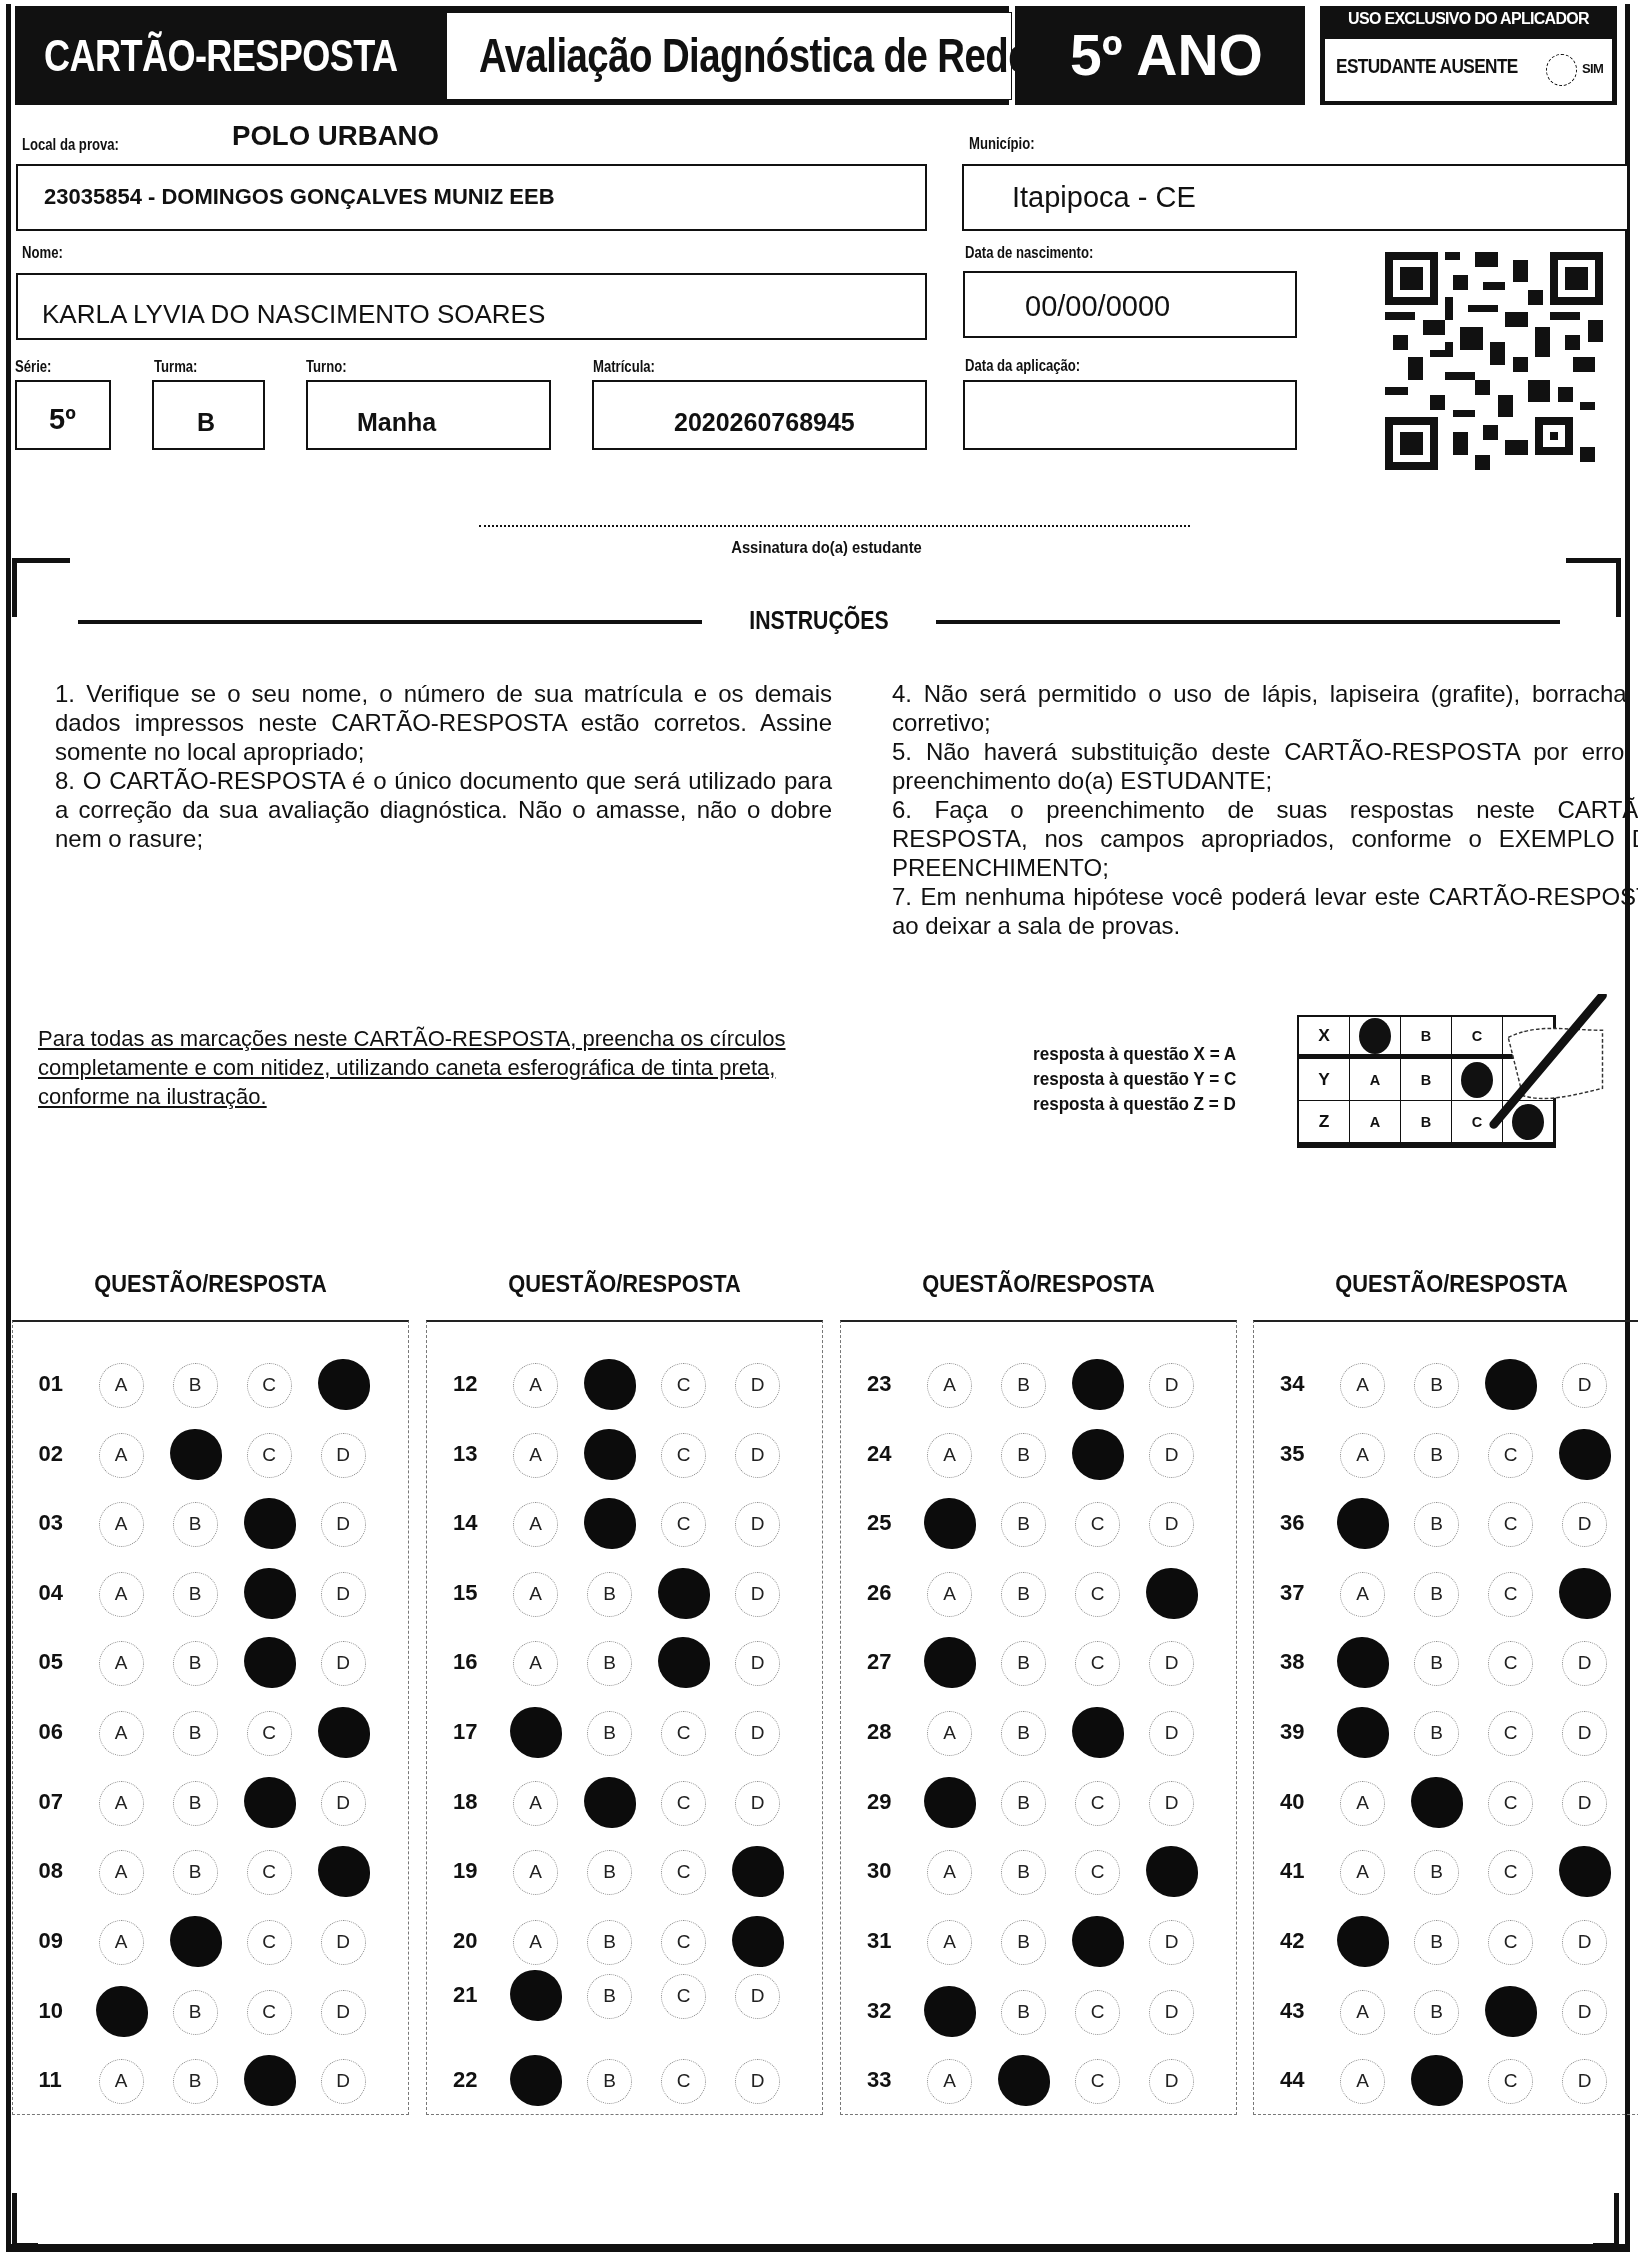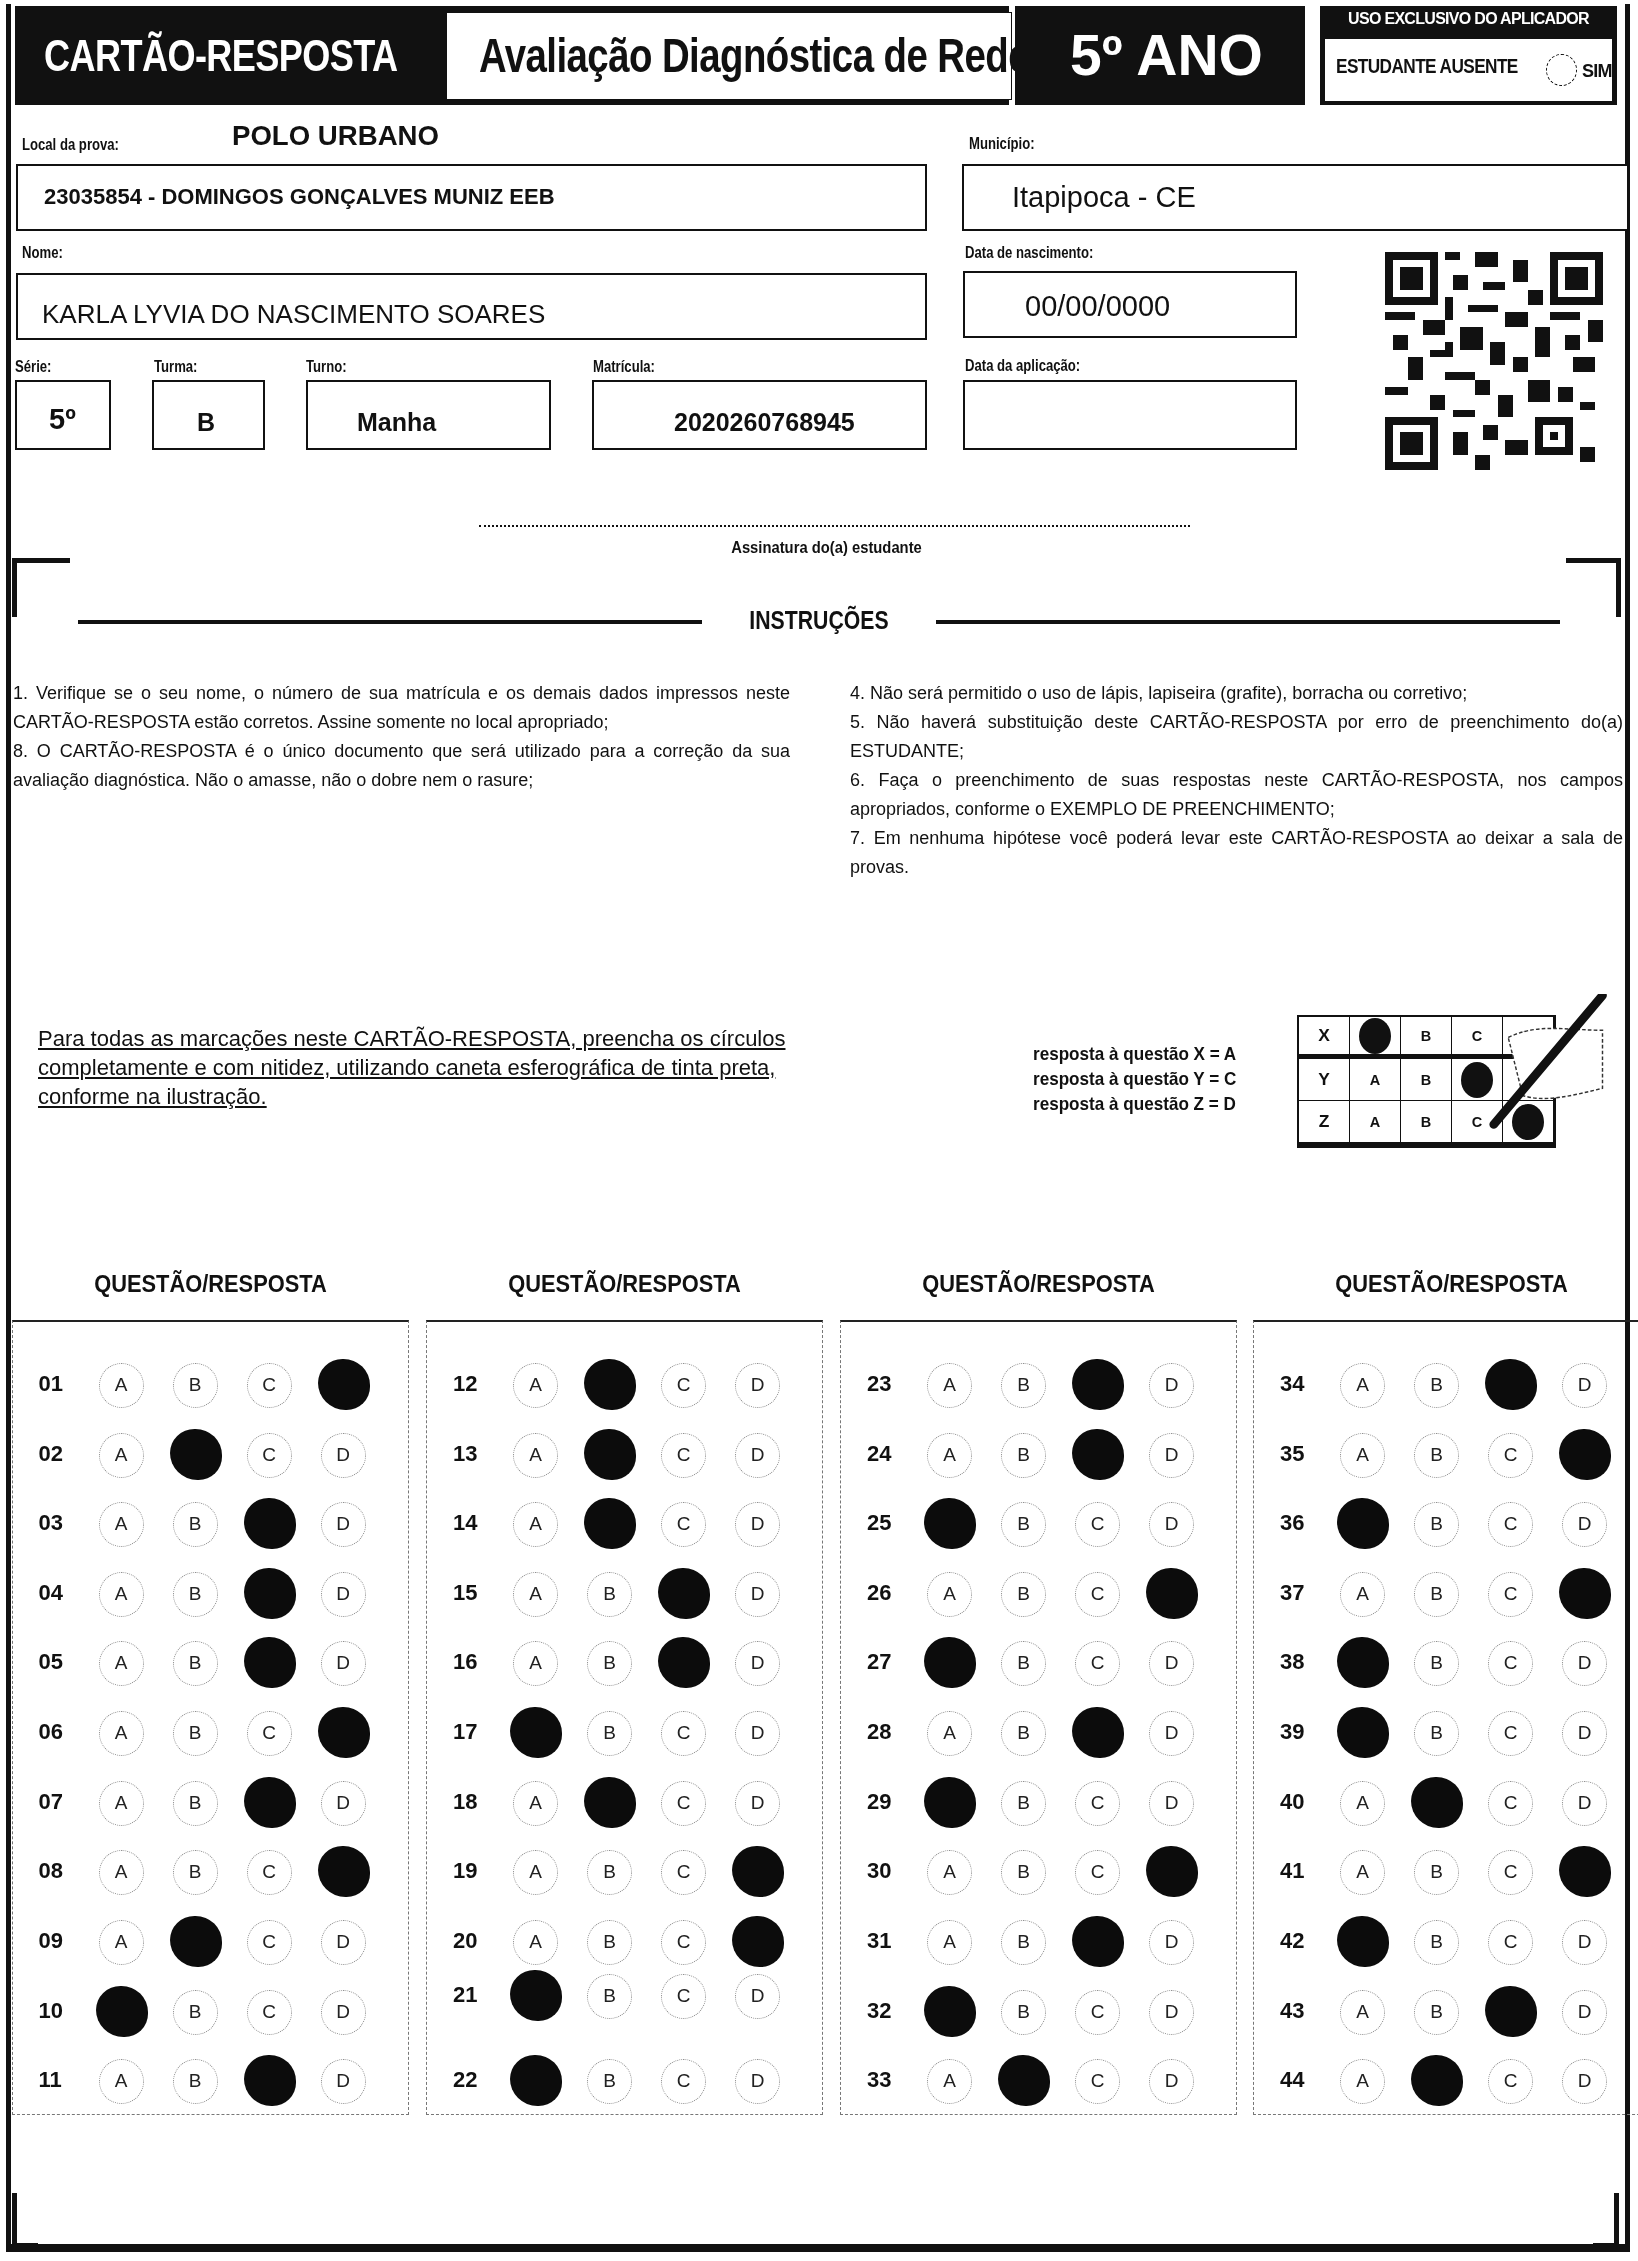--- a/index.html
+++ b/index.html
@@ -11,39 +11,39 @@
   .hdr-title { left: 44px; top: 5.8px; height: 99px; line-height: 99px; color: #fff; font-size: 44px; font-weight: bold; transform: scaleX(0.82); transform-origin: left center; white-space: nowrap; letter-spacing: -0.7px; }
   .hdr-sub { left: 446px; top: 11.6px; width: 566px; height: 88px; background: #fff; border: 1.5px solid #111; box-sizing: border-box; }
   .hdr-sub-text { left: 479px; top: 11.6px; height: 88px; line-height: 88px; font-size: 48px; font-weight: bold; transform: scaleX(0.8); transform-origin: left center; white-space: nowrap; letter-spacing: -0.7px; }
   .hdr-grade { left: 1015px; top: 5.8px; width: 290px; height: 99px; background: #111; }
   .hdr-grade-text { left: 1070px; top: 5.8px; height: 99px; line-height: 99px; color: #fff; font-size: 57px; font-weight: bold; white-space: nowrap; }
   .apl { left: 1320px; top: 5.8px; width: 297px; height: 99px; background: #111; }
   .apl-title { left: 1320px; top: 10.2px; width: 297px; text-align: center; color: #fff; font-size: 16px; font-weight: bold; letter-spacing: -0.7px; }
   .apl-box { left: 1324px; top: 38px; width: 289px; height: 64px; background: #fff; border: 1.5px solid #111; box-sizing: border-box; }
   .apl-label { left: 1336px; top: 55px; font-size: 20.3px; font-weight: bold; letter-spacing: -0.7px; transform: scaleX(0.85); transform-origin: left center; white-space: nowrap; }
   .apl-circle { left: 1546px; top: 54px; width: 30.5px; height: 32px; border: 1.5px dashed #111; border-radius: 50%; box-sizing: border-box; }
-  .apl-sim { left: 1582px; top: 61px; font-size: 18px; font-weight: bold; letter-spacing: -0.7px; }
+  .apl-sim { left: 1582px; top: 61px; font-size: 13px; font-weight: bold; letter-spacing: -0.7px; }
   
   .lbl { font-size: 16px; font-weight: bold; transform: scaleX(0.82); transform-origin: left center; white-space: nowrap; }
   .box { border: 2.2px solid #111; box-sizing: border-box; background: #fff; }
   .val { font-size: 25px; font-weight: bold; white-space: nowrap; }
   .val-lg { font-size: 29px; font-weight: bold; white-space: nowrap; }
   
   .qr { left: 1385px; top: 252px; width: 218px; height: 218px; }
   
   .sig-line { left: 479px; top: 525px; width: 711px; border-top: 2.9px dotted #111; }
   .sig-label { left: 464px; top: 537px; width: 725px; text-align: center; font-size: 17.4px; font-weight: bold; transform: scaleX(0.85); }
   .corner-tl { left: 11.6px; top: 558px; width: 58px; height: 59px; border-left: 5.8px solid #111; border-top: 5.8px solid #111; box-sizing: border-box; }
   .corner-tr { left: 1566px; top: 558px; width: 55px; height: 59px; border-right: 5.8px solid #111; border-top: 5.8px solid #111; box-sizing: border-box; }
   .corner-bl { left: 11.6px; top: 2193px; width: 26px; height: 57px; border-left: 5.8px solid #111; border-bottom: 7.3px solid #111; box-sizing: border-box; }
   .corner-br { left: 1593px; top: 2193px; width: 26px; height: 57px; border-right: 5.8px solid #111; border-bottom: 7.3px solid #111; box-sizing: border-box; }
   .inst-rule-l { left: 78px; top: 620px; width: 624px; height: 4.4px; background: #111; }
   .inst-rule-r { left: 936px; top: 620px; width: 624px; height: 4.4px; background: #111; }
   .inst-title { left: 702px; top: 606px; width: 234px; text-align: center; font-size: 25px; font-weight: bold; transform: scaleX(0.85); }
-  .inst-col { font-size: 18px; line-height: 29px; text-align: justify; font-weight: 500; }
+  .inst-col { font-size: 24px; line-height: 29px; text-align: justify; font-weight: 500; margin-left: 42px; }
   .inst-col p { margin: 0; }
   .fill-text { left: 38px; top: 1024px; width: 819px; font-size: 22px; line-height: 29px; font-weight: 500; text-decoration: underline; }
   .ex-legend { left: 1033px; top: 1041px; font-size: 19px; line-height: 25px; font-weight: bold; transform: scaleX(0.9); transform-origin: left top; white-space: nowrap; }
   .ex-grid { left: 1297px; top: 1015px; border: 2.2px solid #111; border-bottom-width: 5.8px; display: grid; grid-template-columns: repeat(5, 51px); }
   .ex-cell { height: 42px; border-right: 0.7px solid #111; border-bottom: 1.5px solid #111; display: flex; align-items: center; justify-content: center; font-size: 14.5px; font-weight: bold; box-sizing: border-box; }
   .ex-cell.q { font-size: 17.4px; }
   .ex-dot { width: 32px; height: 36px; border-radius: 50%; background: #111; }
   .ex-row-sep { border-bottom-width: 5.8px; }
   .pen { left: 1479px; top: 994px; width: 131px; height: 145px; }
   

